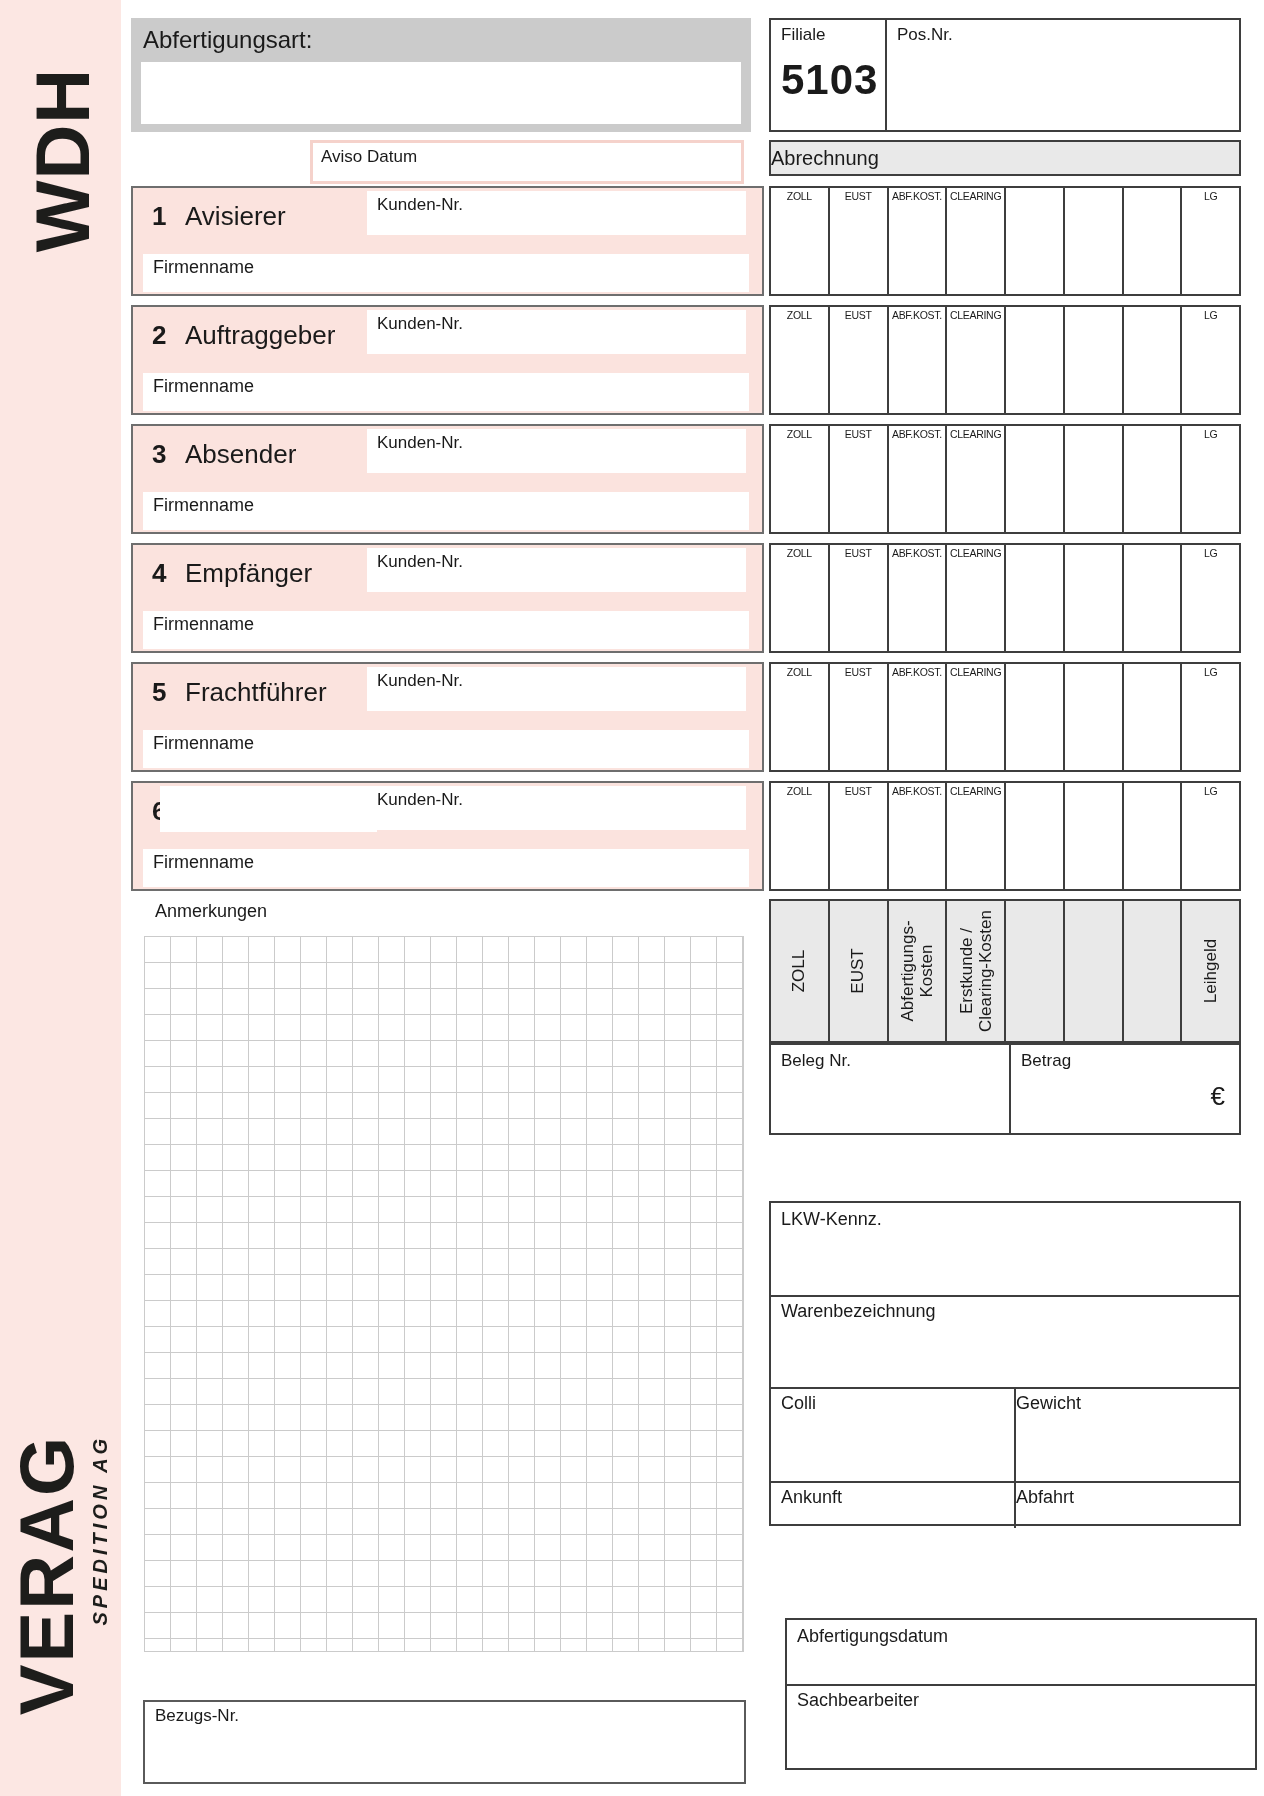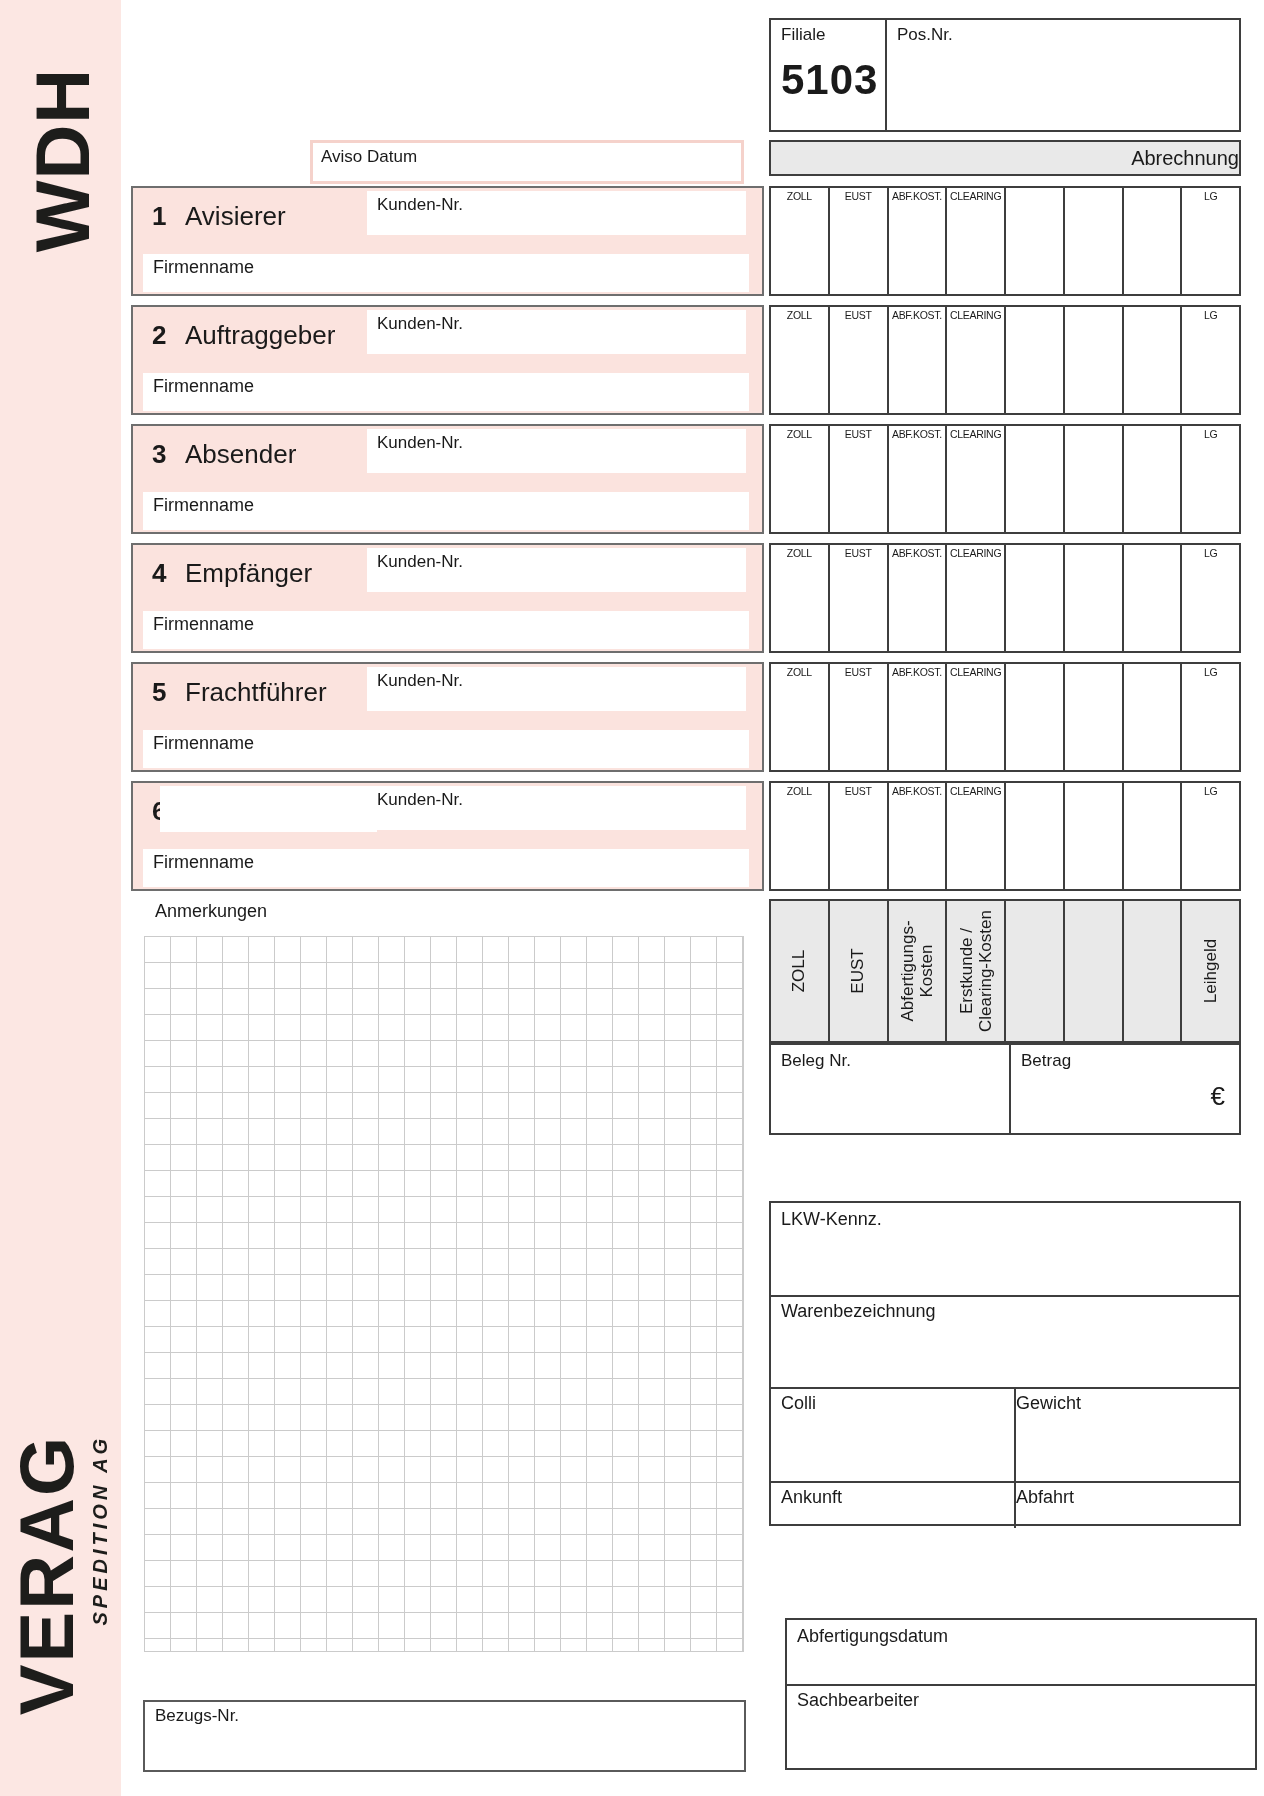--- a/index.html
+++ b/index.html
@@ -21,21 +21,21 @@
   .grayPanel .lbl{position:absolute;left:12px;top:8px;font-size:24px;}
   .grayPanel .field{position:absolute;left:10px;top:44px;width:600px;height:62px;background:#fff;}
   .filialeBox{left:769px;top:18px;width:472px;height:114px;border:2px solid #3e3e3e;background:#fff;}
   .filialeBox .divider{position:absolute;left:114px;top:0;bottom:0;border-left:2px solid #3e3e3e;}
   .filialeBox .flbl{position:absolute;left:10px;top:5px;font-size:17px;}
   .filialeBox .fval{position:absolute;left:10px;top:36px;font-size:42px;font-weight:bold;letter-spacing:1px;}
   .filialeBox .plbl{position:absolute;left:126px;top:5px;font-size:17px;}
   .aviso{left:310px;top:140px;width:434px;height:44px;background:#fff;border:3px solid #f5d2cb;}
   .aviso .lbl{position:absolute;left:8px;top:4px;font-size:17px;}
   .abrTitle{left:769px;top:140px;width:472px;height:36px;background:#e9e9e9;border:2px solid #3e3e3e;
-            font-size:20px;text-align:right;line-height:33px;}
+            font-size:20px;text-align:left;line-height:33px;}
 
   
   .sec{left:131px;width:633px;height:110px;background:#fbe3de;border:2px solid #6e6e6e;}
   .sec .num{position:absolute;left:19px;top:13px;font-size:26px;font-weight:bold;}
   .sec .name{position:absolute;left:52px;top:13px;font-size:26px;}
   .sec .kunden{position:absolute;left:234px;top:3px;width:379px;height:44px;background:#fff;}
   .sec .kunden .lbl{position:absolute;left:10px;top:4px;font-size:17px;}
   .sec .firma{position:absolute;left:10px;top:66px;width:606px;height:38px;background:#fff;}
   .sec .firma .lbl{position:absolute;left:10px;top:3px;font-size:18px;}
   .sec .labelField{position:absolute;left:27px;top:3px;width:217px;height:46px;background:#fff;}
@@ -72,34 +72,38 @@
   .lkwBox .row3{position:absolute;left:0;right:0;top:184px;height:94px;border-bottom:2px solid #3e3e3e;}
   .lkwBox .row4{position:absolute;left:0;right:0;top:278px;height:47px;}
   .half{position:absolute;left:0;top:0;bottom:0;width:235px;border-right:2px solid #3e3e3e;padding-left:8px;}
   .half2{position:absolute;left:235px;top:0;bottom:0;right:0;}
   .boxlbl{position:absolute;left:10px;top:6px;font-size:18px;}
 
   .abfBox{left:769px;top:1618px;width:472px;height:152px;border:2px solid #3e3e3e;background:#fff;margin-left:16px;}
   .abfBox .rowA{position:absolute;left:0;right:0;top:0;height:64px;border-bottom:2px solid #3e3e3e;}
   .abfBox .rowB{position:absolute;left:0;right:0;top:64px;bottom:0;padding-left:32px;}
 
-  .bezugsBox{left:143px;top:1700px;width:603px;height:72px;border:2px solid #5a5a5a;background:#fff;}
+  .bezugsBox{left:143px;top:1700px;width:603px;height:84px;border:2px solid #5a5a5a;background:#fff;}
 </style>
 </head>
 <body>
 
 <div class="page">
 
   <div class="abs sidebar"></div>
   <div class="abs wdh">WDH</div>
   <div class="abs verag">
     <div class="big">VERAG</div>
     <div class="sub">SPEDITION AG</div>
   </div>
 
+  <div class="abs grayPanel">
+    <div class="lbl">Abfertigungsart:</div>
+    <div class="field"></div>
+  </div>
 
   <div class="abs filialeBox">
     <div class="divider"></div>
     <div class="flbl">Filiale</div>
     <div class="fval">5103</div>
     <div class="plbl">Pos.Nr.</div>
     <div class="abs" style="left:126px;top:30px;right:6px;bottom:6px;"></div>
   </div>
 
   <div class="abs aviso">

